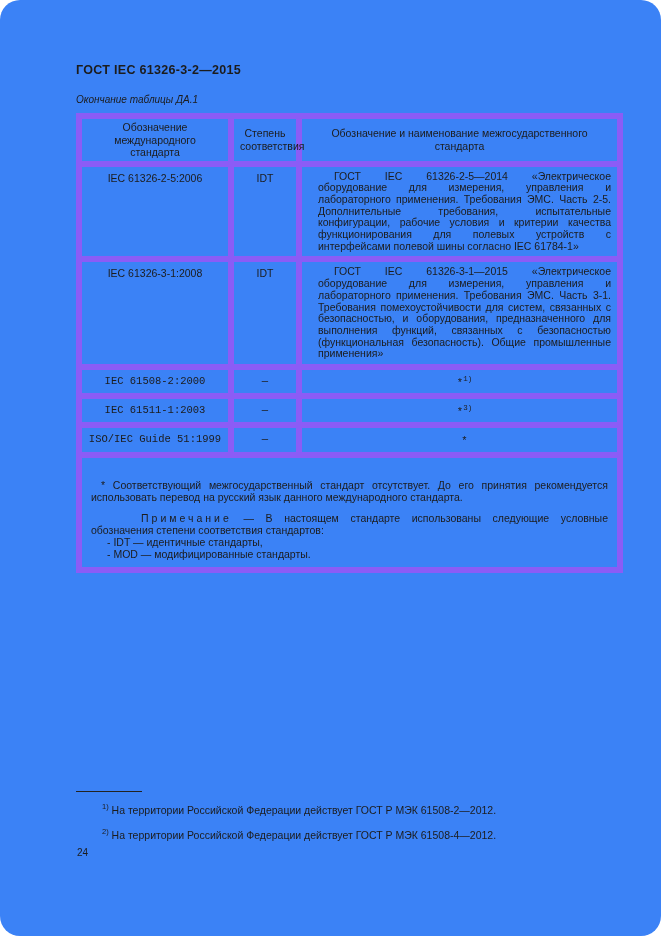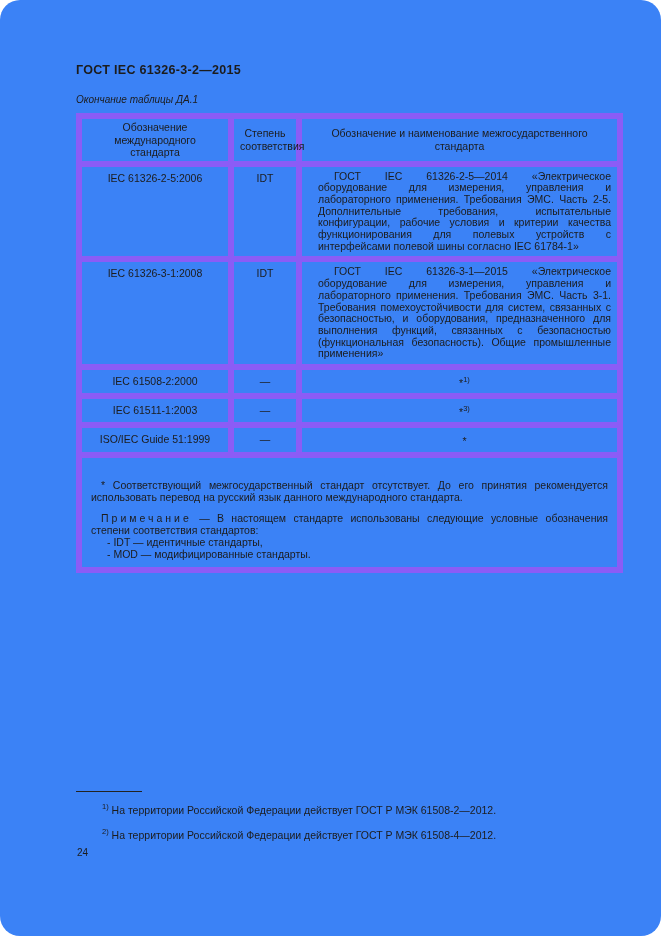--- a/index.html
+++ b/index.html
@@ -36,28 +36,28 @@
   }
   .std-table th {
     font-weight:normal; text-align:center; vertical-align:middle;
     height:31px; line-height:12.5px; padding:2px 6px;
   }
   td.c-intl, td.c-deg { text-align:center; padding-top:5px; line-height:12px; }
   td.c-desc {
     text-align:justify; line-height:11.7px;
     padding:4px 6px 4px 16px; text-indent:16px;
   }
-  tr.short td { height:13px; }
+  tr.short td { height:13px;font-family:Liberation Mono, monospace; }
   td.c-star { text-align:center; padding-top:4px; text-indent:0; }
   td.c-star sup { font-size:7.5px; }
   td.notes-cell { padding:21px 9px 7px 9px; line-height:12px; }
   .notes-cell p { margin:0; text-align:justify; }
   .star-note { text-indent:10px; }
   .note-para { margin-top:9px !important; text-indent:10px; }
-  .note-label { letter-spacing:3px; }
+  .note-label { letter-spacing:3px;margin-left:40px; }
   .note-item { margin-left:16px !important; text-align:left; }
   .footnotes { position:absolute; left:76px; top:791px; width:480px; font-size:10.5px; }
   .fn-rule { width:66px; border-top:1.3px solid #222; margin:0 0 7px 0; }
   .fn-line { margin:8px 0 0 26px; line-height:13.5px; }
   .fn-line sup { font-size:7.5px; }
   .page-number { position:absolute; left:77px; top:847px; font-size:10px; margin:0; }
 </style>
 </head>
 <body>
 

